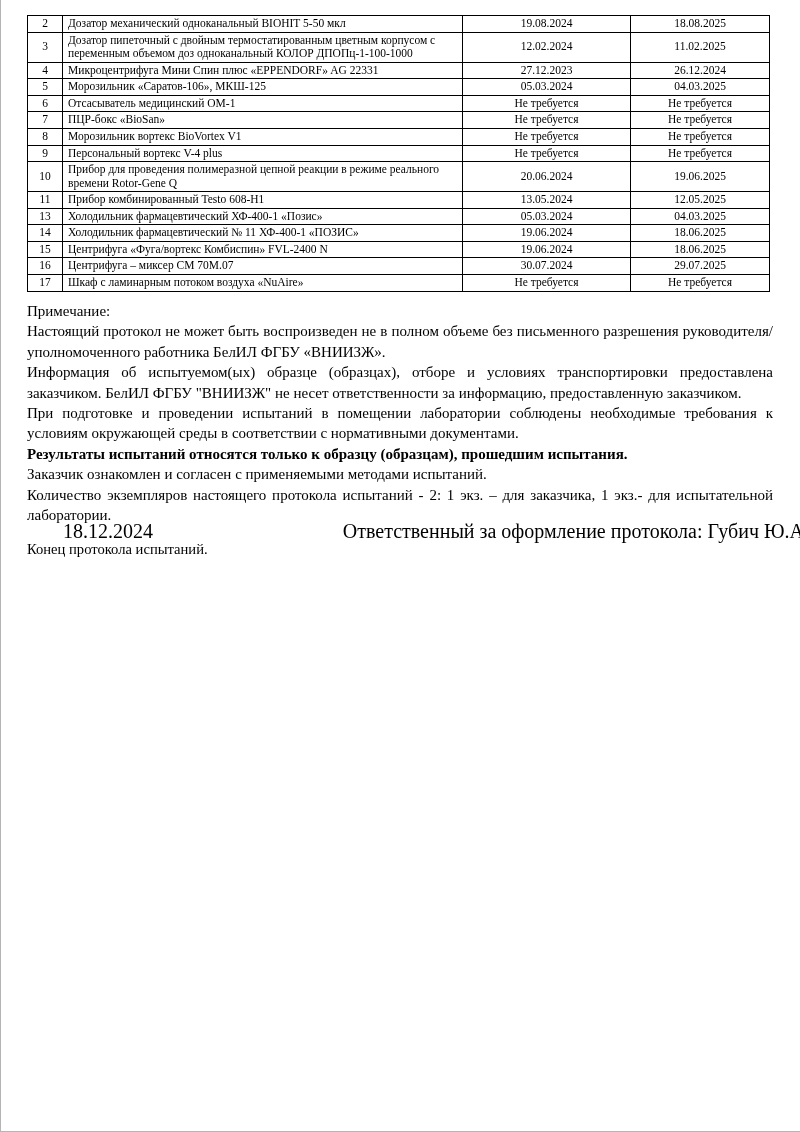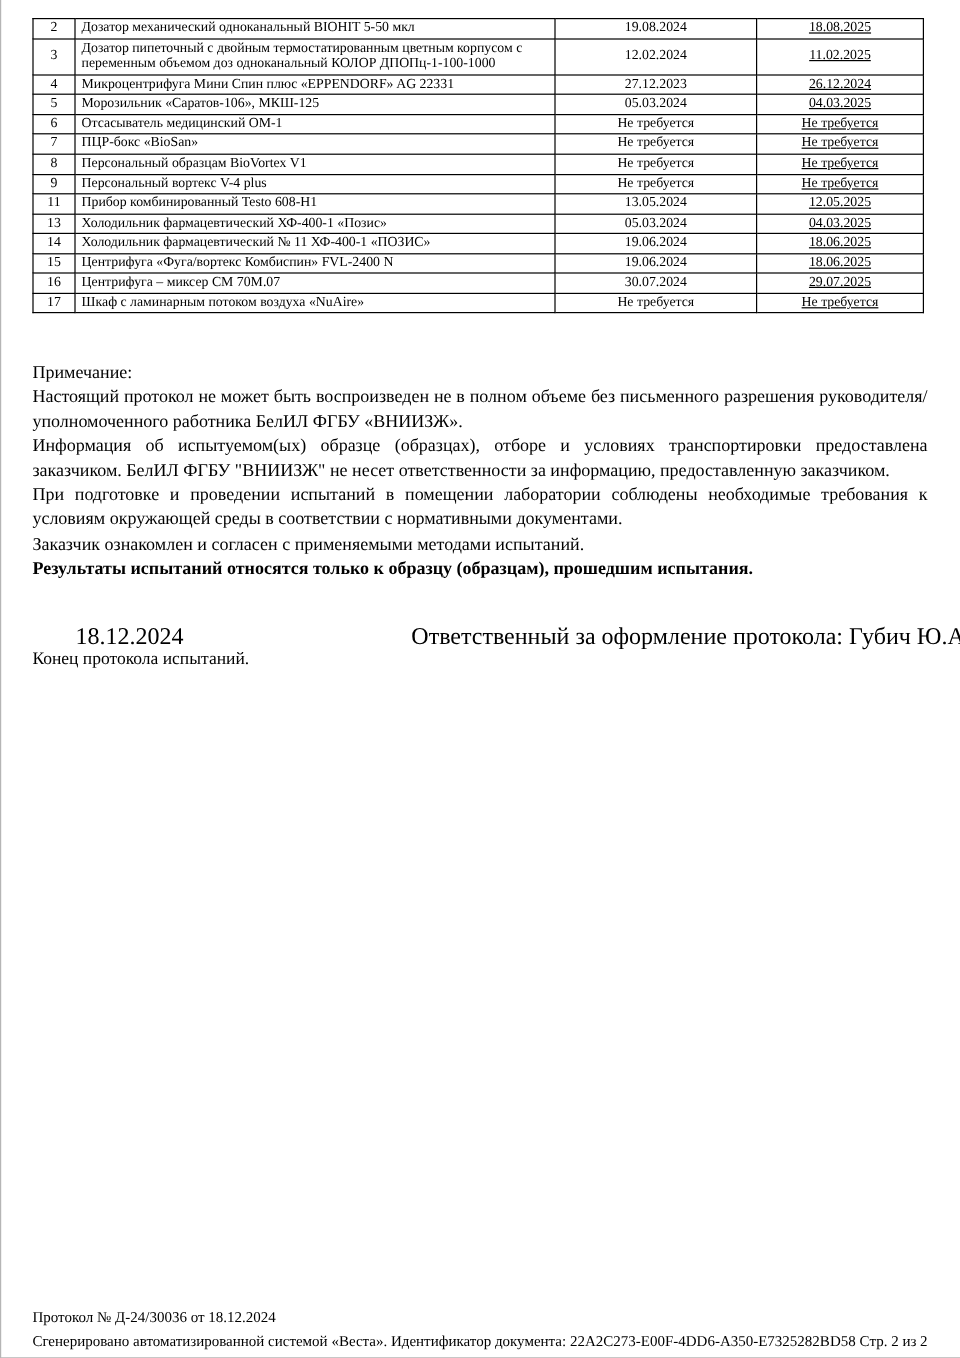--- a/index.html
+++ b/index.html
@@ -23,21 +23,21 @@
   }
   .equip-table td {
     border:1px solid #000;
     padding:1px 5px;
     vertical-align:middle;
     line-height:1.18;
   }
   .equip-table td.c-num  { width:30px;  text-align:center; padding:1px 2px; }
   .equip-table td.c-name { width:389px; text-align:left; }
   .equip-table td.c-d1   { width:157px; text-align:center; }
-  .equip-table td.c-d2   { text-align:center;text-decoration:underline; }
+  .equip-table td.c-d2   { text-align:center; }
 
   
   .notes {
     position:absolute; top:301px; left:27px; width:746px;
     font-size:15px; line-height:1.36;
   }
   .notes-label { margin:0; }
   .note-p { margin:0; text-align:justify; }
   .note-p.bold { font-weight:bold; }
 
@@ -97,29 +97,35 @@
       <td class="c-d2">Не требуется</td>
     </tr>
         <tr>
       <td class="c-num">7</td>
       <td class="c-name">ПЦР-бокс «BioSan»</td>
       <td class="c-d1">Не требуется</td>
       <td class="c-d2">Не требуется</td>
     </tr>
         <tr>
       <td class="c-num">8</td>
-      <td class="c-name">Персональный образцам BioVortex V1</td>
+      <td class="c-name">Морозильник вортекс BioVortex V1</td>
       <td class="c-d1">Не требуется</td>
       <td class="c-d2">Не требуется</td>
     </tr>
         <tr>
       <td class="c-num">9</td>
       <td class="c-name">Персональный вортекс V-4 plus</td>
       <td class="c-d1">Не требуется</td>
       <td class="c-d2">Не требуется</td>
+    </tr>
+        <tr>
+      <td class="c-num">10</td>
+      <td class="c-name">Прибор для проведения полимеразной цепной реакции в режиме реального времени Rotor-Gene Q</td>
+      <td class="c-d1">20.06.2024</td>
+      <td class="c-d2">19.06.2025</td>
     </tr>
         <tr>
       <td class="c-num">11</td>
       <td class="c-name">Прибор комбинированный Testo 608-H1</td>
       <td class="c-d1">13.05.2024</td>
       <td class="c-d2">12.05.2025</td>
     </tr>
         <tr>
       <td class="c-num">13</td>
       <td class="c-name">Холодильник фармацевтический ХФ-400-1 «Позис»</td>
@@ -152,33 +158,27 @@
     </tr>
       </tbody>
   </table>
 
   <div class="notes">
     <p class="notes-label">Примечание:</p>
     <div id="notes-paragraphs">
         <p class="note-p">Настоящий протокол не может быть воспроизведен не в полном объеме без письменного разрешения руководителя/уполномоченного работника БелИЛ ФГБУ «ВНИИЗЖ».</p>
         <p class="note-p">Информация об испытуемом(ых) образце (образцах), отборе и условиях транспортировки предоставлена заказчиком. БелИЛ ФГБУ "ВНИИЗЖ" не несет ответственности за информацию, предоставленную заказчиком.</p>
         <p class="note-p">При подготовке и проведении испытаний в помещении лаборатории соблюдены необходимые требования к условиям окружающей среды в соответствии с нормативными документами.</p>
+        <p class="note-p bold">Результаты испытаний относятся только к образцу (образцам), прошедшим испытания.</p>
         <p class="note-p">Заказчик ознакомлен и согласен с применяемыми методами испытаний.</p>
-        <p class="note-p bold">Результаты испытаний относятся только к образцу (образцам), прошедшим испытания.</p>
+        <p class="note-p">Количество экземпляров настоящего протокола испытаний - 2: 1 экз. – для заказчика, 1 экз.- для испытательной лаборатории.</p>
       </div>
   </div>
 
   <div class="sig-row">
     <span>18.12.2024</span>
     <span>Ответственный за оформление протокола: Губич Ю.А.</span>
   </div>
 
   <div class="end-line">Конец протокола испытаний.</div>
 
-  <div class="footer">
-    <div>Протокол № Д-24/30036 от 18.12.2024</div>
-    <div class="footer-row">
-      <span>Сгенерировано автоматизированной системой «Веста». Идентификатор документа: 22A2C273-E00F-4DD6-A350-E7325282BD58</span>
-      <span>Стр. 2 из 2</span>
-    </div>
-  </div>
 
 </div>
 
 </body></html>

